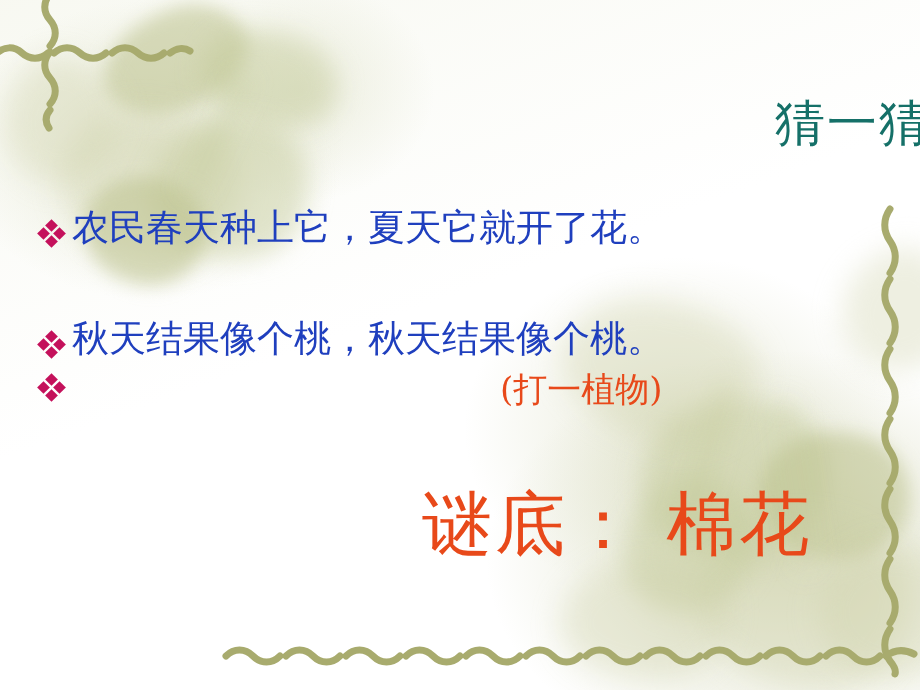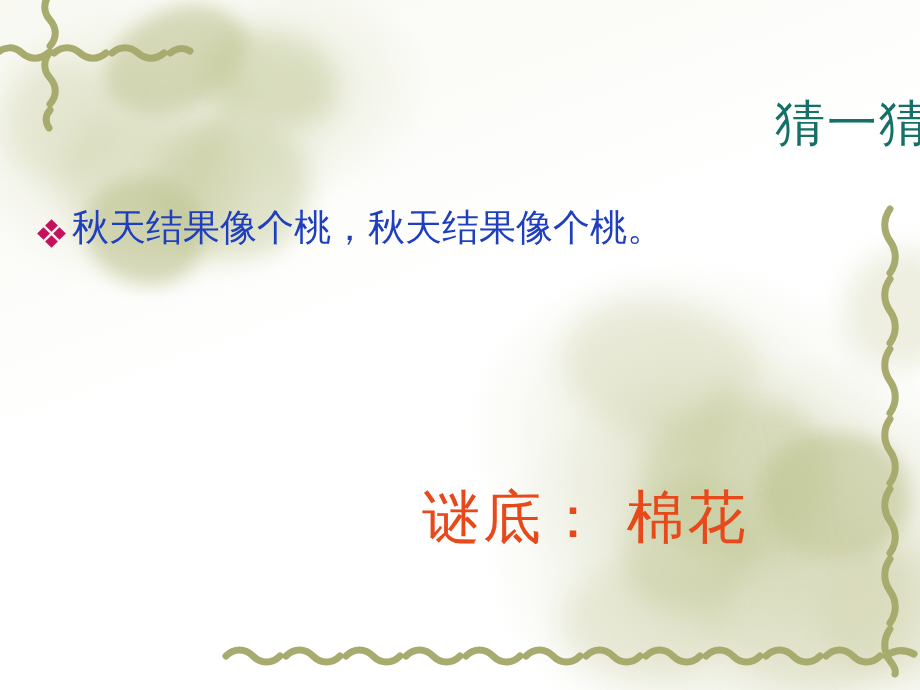--- a/index.html
+++ b/index.html
@@ -124,21 +124,21 @@
     color: #e8491a;
     white-space: nowrap;
     padding-left: 428px;
     font-family: "DejaVu Serif", "Liberation Serif", serif;
   }
 
   .answer {
     position: absolute;
     left: 422px;
     top: 484px;
-    font-size: 58px;
+    font-size: 70px;
     line-height: 1.15;
     color: #e8491a;
     letter-spacing: 3px;
     white-space: nowrap;
     font-family: "DejaVu Serif", "Liberation Serif", serif;
   }
 </style>
 </head>
 <body>
 
@@ -211,33 +211,59 @@
                M544,18 C552,10 563,10 571,18 C579,26 590,26 598,18
                M604,18 C612,10 623,10 631,18 C639,26 650,26 658,18
                M664,18 C672,12 682,11 692,16" fill="none" stroke="currentColor" stroke-width="7" stroke-linecap="round"></path>
     </svg>
   </div>
 
   <div class="title">猜一猜</div>
 
   <div class="bullet-list">
 
+    <div class="bullet-row r1">
+      <span class="diamond-bullet">
+        <svg width="30" height="30" viewBox="0 0 30 30" aria-hidden="true">
+          <g fill="currentColor">
+            <rect x="3" y="10" width="9" height="9" transform="rotate(45 7.5 14.5)"></rect>
+            <rect x="11" y="2" width="9" height="9" transform="rotate(45 15.5 6.5)"></rect>
+            <rect x="19" y="10" width="9" height="9" transform="rotate(45 23.5 14.5)"></rect>
+            <rect x="11" y="18" width="9" height="9" transform="rotate(45 15.5 22.5)"></rect>
+          </g>
+        </svg>
+      </span>
+      <span class="line-text">农民春天种上它，夏天它就开了花。</span>
+    </div>
 
     <div class="bullet-row r2">
       <span class="diamond-bullet">
         <svg width="30" height="30" viewBox="0 0 30 30" aria-hidden="true">
           <g fill="currentColor">
             <rect x="3" y="10" width="9" height="9" transform="rotate(45 7.5 14.5)"></rect>
             <rect x="11" y="2" width="9" height="9" transform="rotate(45 15.5 6.5)"></rect>
             <rect x="19" y="10" width="9" height="9" transform="rotate(45 23.5 14.5)"></rect>
             <rect x="11" y="18" width="9" height="9" transform="rotate(45 15.5 22.5)"></rect>
           </g>
         </svg>
       </span>
       <span class="line-text">秋天结果像个桃，秋天结果像个桃。</span>
     </div>
 
+    <div class="bullet-row r3">
+      <span class="diamond-bullet" style="top:4px;">
+        <svg width="30" height="30" viewBox="0 0 30 30" aria-hidden="true">
+          <g fill="currentColor">
+            <rect x="3" y="10" width="9" height="9" transform="rotate(45 7.5 14.5)"></rect>
+            <rect x="11" y="2" width="9" height="9" transform="rotate(45 15.5 6.5)"></rect>
+            <rect x="19" y="10" width="9" height="9" transform="rotate(45 23.5 14.5)"></rect>
+            <rect x="11" y="18" width="9" height="9" transform="rotate(45 15.5 22.5)"></rect>
+          </g>
+        </svg>
+      </span>
+      <span class="hint-text">(打一植物)</span>
+    </div>
 
   </div>
 
   <div class="answer">谜底： 棉花</div>
 
 </div>
 
 </body></html>

